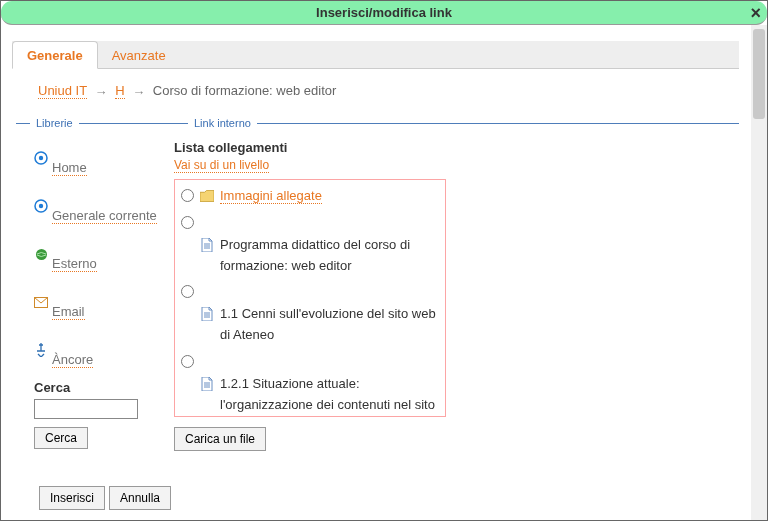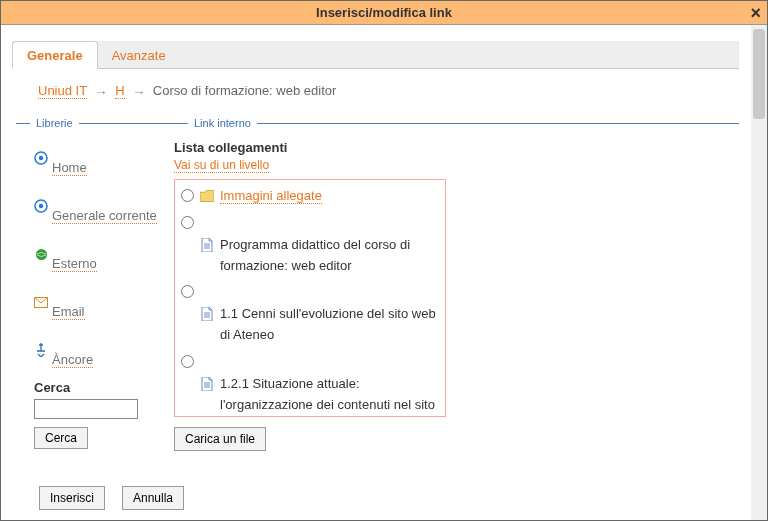--- a/index.html
+++ b/index.html
@@ -1,18 +1,18 @@
 <!DOCTYPE html>
 <html><head>
 <meta charset="utf-8">
 <style>
   * { box-sizing: border-box; }
   html, body { margin: 0; padding: 0; font-family: Arial, Helvetica, sans-serif; font-size: 13px; color: #333; }
   .dialog { width: 768px; height: 521px; border: 1px solid #666; position: relative; background: #fff; }
-  .titlebar { height: 24px; line-height: 24px; text-align: center; font-weight: bold; border-bottom: 1px solid #999; position: relative; background: #fdba74; }
+  .titlebar { height: 24px; line-height: 24px; text-align: center; font-weight: bold; border-bottom: 1px solid #999; position: relative; background: #86efac; border-radius: 11px; }
   .close-x { position: absolute; right: 6px; top: 0; font-size: 18px; font-weight: bold; cursor: pointer; }
   .body { position: absolute; top: 24px; bottom: 0; left: 0; right: 0; padding: 16px 28px 10px 11px; overflow: hidden; }
   .scroll-fake { position: absolute; right: 0; top: 24px; bottom: 0; width: 16px; background: #f0f0f0; }
   .scroll-thumb { position: absolute; right: 2px; top: 4px; width: 12px; height: 90px; background: #c9c9c9; border-radius: 3px; }
 
   
   .tabbar { height: 28px; border-bottom: 1px solid #ccc; display: flex; align-items: flex-end; background: #eee; }
   .tab { padding: 6px 14px 5px; font-size: 13px; cursor: pointer; }
   .tab.active { background: #fff; border: 1px solid #ccc; border-bottom: 1px solid #fff; border-radius: 4px 4px 0 0; color: #e87722; font-weight: bold; margin-bottom: -1px; }
   .tab.inactive { color: #e87722; }
@@ -54,21 +54,21 @@
   .row input[type=radio] { margin: 3px 0 0 0; flex-shrink: 0; }
   .row-label { color: #333; font-size: 13px; }
   .row-label.link { color: #e87722; border-bottom: 1px dotted #e87722; }
   .doc-icon, .folder-icon { width: 14px; height: 14px; display: inline-flex; align-items: center; justify-content: center; margin-top: 3px; flex-shrink: 0; }
   .row-content { display: flex; gap: 6px; align-items: flex-start; }
   .row-text { flex: 1; }
 
   .upload-btn { margin-top: 10px; padding: 4px 10px; border: 1px solid #999; background: #f3f3f3; cursor: pointer; font-size: 12px; }
 
   
-  .footer { position: absolute; left: 38px; bottom: 10px; display: flex; gap: 17px; }
+  .footer { position: absolute; left: 38px; bottom: 10px; display: flex; gap: 4px; }
   .footer button { padding: 4px 10px; border: 1px solid #999; background: #f3f3f3; cursor: pointer; font-size: 12px; }
 </style>
 </head>
 <body>
 
 <div class="dialog">
   <div class="titlebar">
     <span>Inserisci/modifica link</span>
     <span class="close-x">×</span>
   </div>

